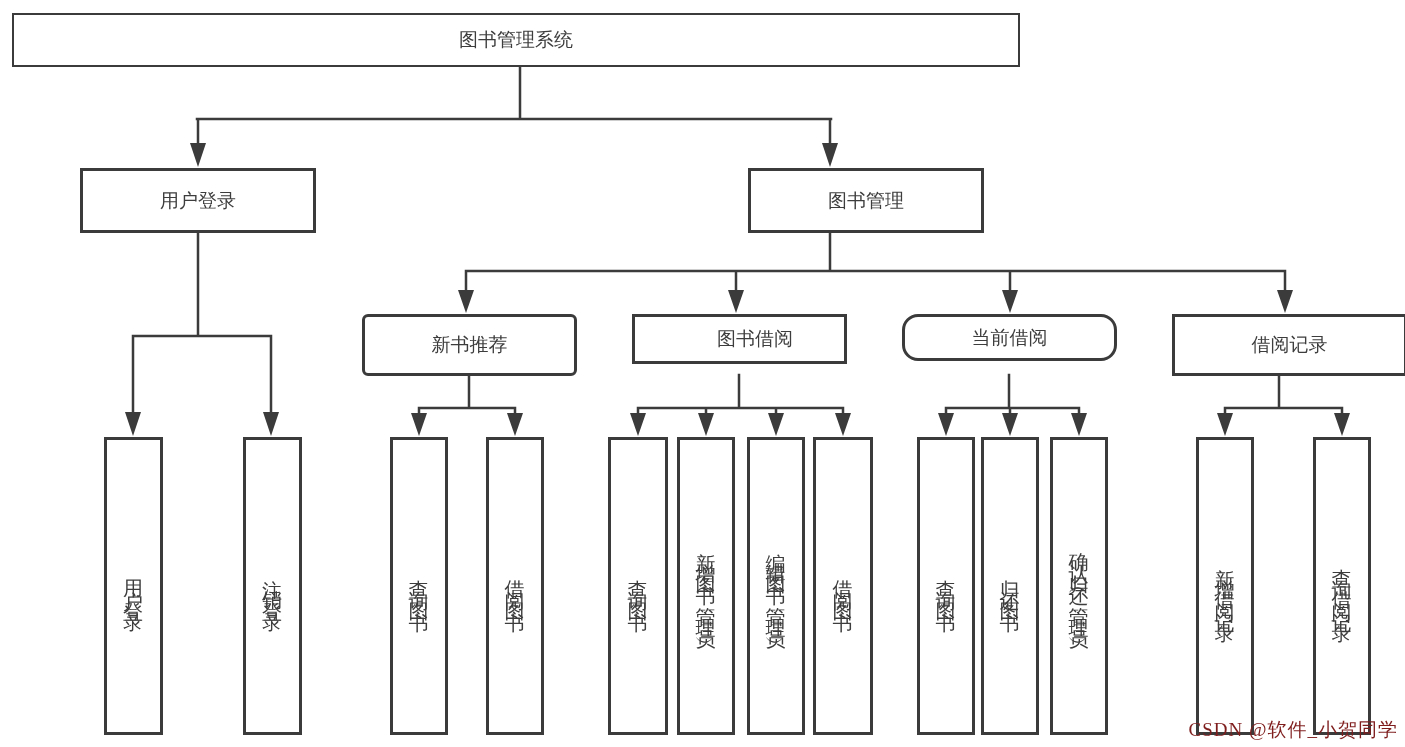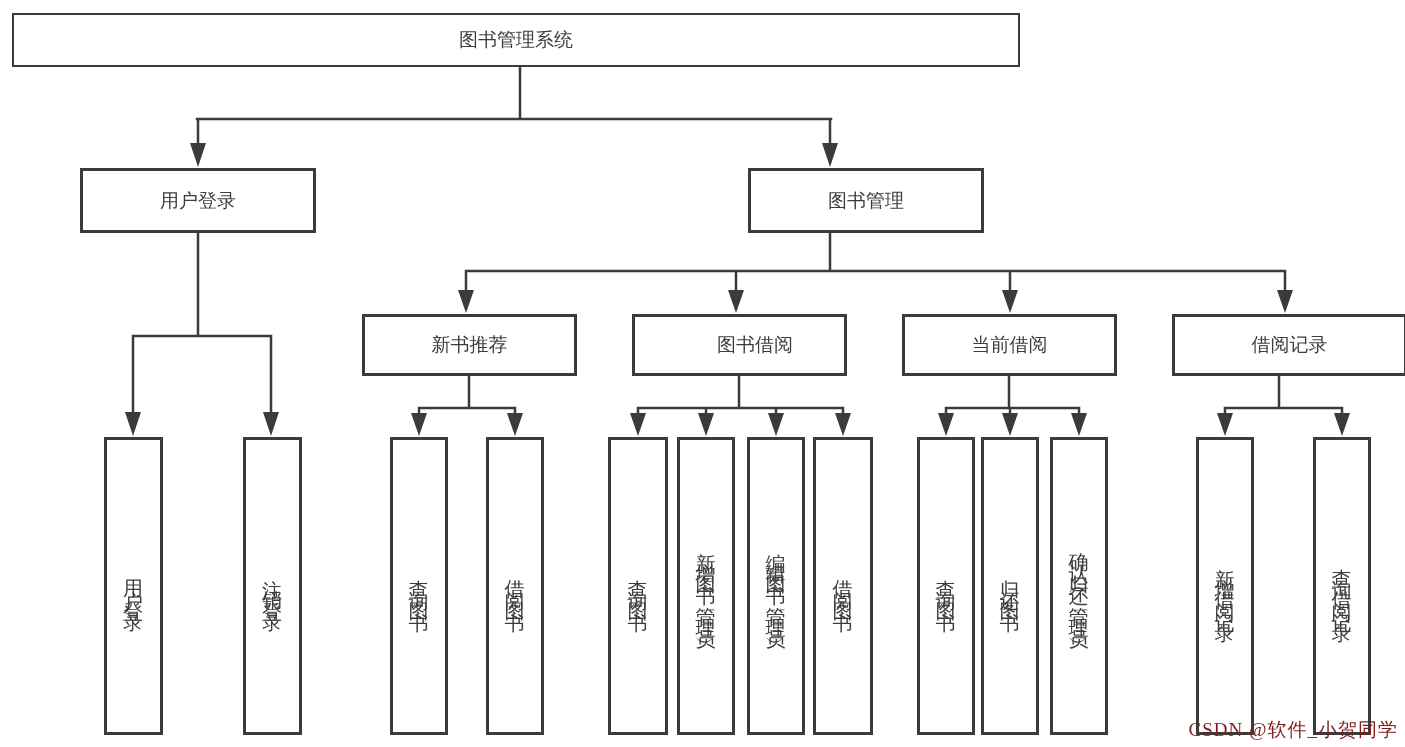--- a/index.html
+++ b/index.html
@@ -110,27 +110,27 @@
     <span>图书管理系统</span>
   </div>
 
   <div class="node" style="left:80px;top:168px;width:236px;height:65px;">
     <span>用户登录</span>
   </div>
   <div class="node" style="left:712px;top:168px;width:236px;height:65px;margin-left:36px;">
     <span>图书管理</span>
   </div>
 
-  <div class="node" style="left:362px;top:314px;width:215px;height:62px;">
+  <div class="node" style="left:362px;top:314px;width:215px;height:62px;border-radius:6px;">
     <span>新书推荐</span>
   </div>
-  <div class="node" style="left:632px;top:314px;width:215px;height:62px;padding-left:31px;">
+  <div class="node" style="left:632px;top:314px;width:215px;height:50px;padding-left:31px;">
     <span>图书借阅</span>
   </div>
-  <div class="node" style="left:902px;top:314px;width:215px;height:62px;">
+  <div class="node" style="left:902px;top:314px;width:215px;height:47px;border-radius:16px;">
     <span>当前借阅</span>
   </div>
   <div class="node" style="left:1172px;top:314px;width:235px;height:62px;">
     <span>借阅记录</span>
   </div>
 
   <div class="leaf" style="left:104px;width:59px;">
     <span>用户登录</span>
   </div>
   <div class="leaf" style="left:243px;width:59px;">

